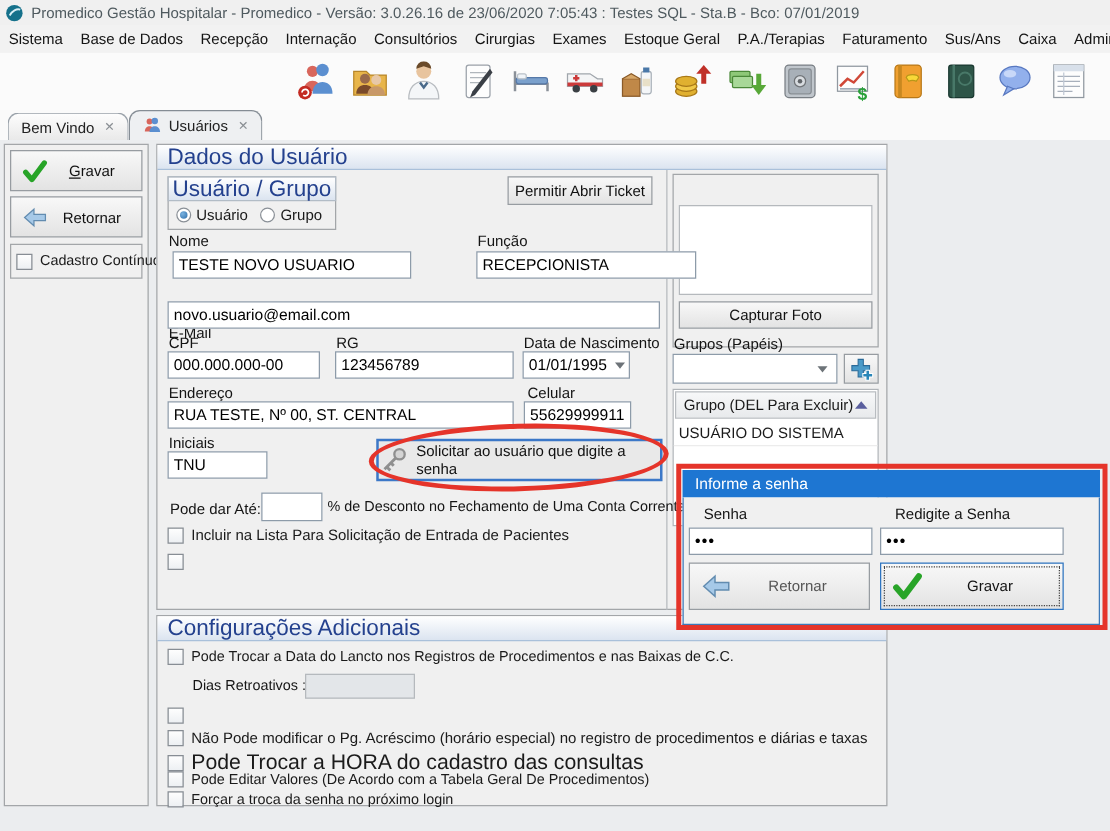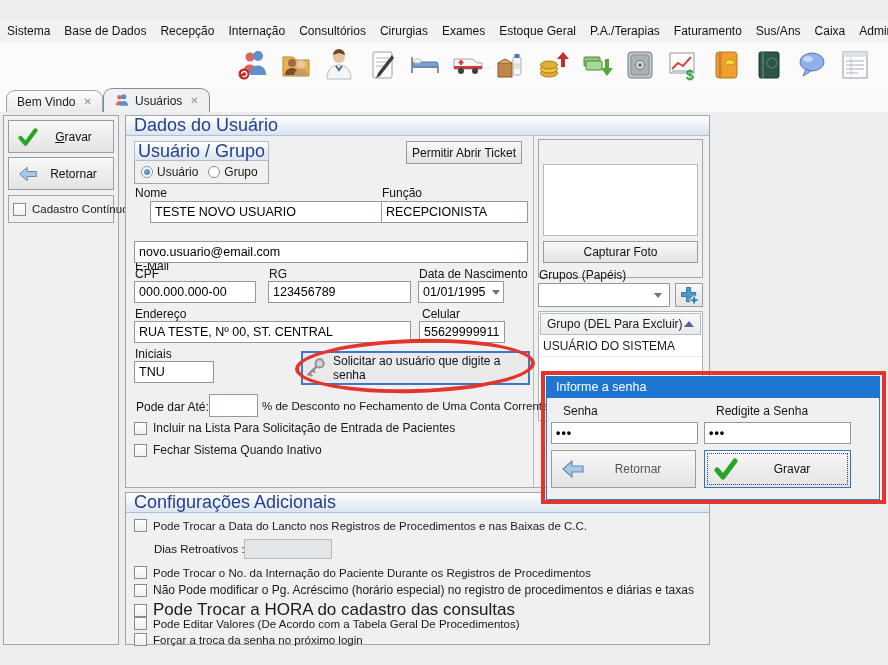--- a/index.html
+++ b/index.html
@@ -54,20 +54,27 @@
   .focusbtn{border:1px solid #2e74c0;outline:1px dotted #444;outline-offset:-4px;}
   
   .ann{border:4px solid #e5342a;pointer-events:none;background:transparent;box-sizing:border-box;}
   .pw{letter-spacing:1px;font-weight:bold;}
 </style>
 </head>
 <body>
 
 <div id="app">
 
+  <div class="abs titlebar">
+    <svg class="logo" viewBox="0 0 16 16">
+        <circle cx="8" cy="8" r="7" fill="#15718b"></circle>
+        <path d="M4 10c2-4 6-6 9-5" stroke="#d8eef4" stroke-width="1.6" fill="none"></path>
+      </svg>
+    <span class="ttext">Promedico Gestão Hospitalar - Promedico - Versão: 3.0.26.16 de 23/06/2020 7:05:43 : Testes SQL - Sta.B - Bco: 07/01/2019</span>
+  </div>
 
   <div class="abs menubar">
     <span class="menuitem">Sistema</span>
     <span class="menuitem">Base de Dados</span>
     <span class="menuitem">Recepção</span>
     <span class="menuitem">Internação</span>
     <span class="menuitem">Consultórios</span>
     <span class="menuitem">Cirurgias</span>
     <span class="menuitem">Exames</span>
     <span class="menuitem">Estoque Geral</span>
@@ -262,23 +269,23 @@
     </div>
 
     <div class="btn" style="position:absolute;left:280px;top:25px;width:116px;height:23px;">Permitir Abrir Ticket</div>
 
     <div style="position:absolute;left:412px;top:23px;width:165px;height:139px;border:1px solid #a3a6a9;box-sizing:border-box;background:#f0f0f0;">
       <div style="position:absolute;left:4px;top:24px;width:155px;height:72px;background:#fff;border:1px solid #b5b9bd;box-sizing:border-box;"></div>
       <div class="btn" style="position:absolute;left:4px;top:101px;width:155px;height:22px;">Capturar Foto</div>
     </div>
 
     <span class="flabel" style="left:9px;top:70px;">Nome</span>
-    <input class="tin" style="left: 24px; top: 85px; width: 239px;" value="TESTE NOVO USUARIO">
+    <input class="tin" style="left: 12px; top: 85px; width: 191px;" value="TESTE NOVO USUARIO">
     <span class="flabel" style="left:256px;top:70px;">Função</span>
-    <input class="tin" style="left: 255px; top: 85px; width: 147px;" value="RECEPCIONISTA">
+    <input class="tin" style="left: 255px; top: 85px; width: 176px;" value="RECEPCIONISTA">
 
     <span class="flabel" style="left:9px;top:111px;margin-top:32px;">E-Mail</span>
     <input class="tin" style="left: 8px; top: 125px; width: 394px;" value="novo.usuario@email.com">
 
     <span class="flabel" style="left:9px;top:151px;">CPF</span>
     <input class="tin" style="left: 8px; top: 165px; width: 122px;" value="000.000.000-00">
     <span class="flabel" style="left:143px;top:151px;">RG</span>
     <input class="tin" style="left: 142px; top: 165px; width: 143px;" value="123456789">
     <span class="flabel" style="left:293px;top:151px;">Data de Nascimento</span>
     <input class="tin" style="left: 292px; top: 165px; width: 86px; padding-right: 14px;" value="01/01/1995">
@@ -322,35 +329,33 @@
     <span class="flabel" style="left:10px;top:284px;">Pode dar Até:</span>
     <input class="tin" style="left: 83px; top: 278px; width: 49px; height: 23px;" value="">
     <span class="flabel" style="left:136px;top:284px;font-size:11.5px;">% de Desconto no Fechamento de Uma Conta Corrente</span>
 
     <label class="cb" style="position:absolute;left:8px;top:305px;">
       <span class="cbbox"></span>
       <span>Incluir na Lista Para Solicitação de Entrada de Pacientes</span>
     </label>
     <label class="cb" style="position:absolute;left:8px;top:327px;">
       <span class="cbbox"></span>
-      <span>Fechar Sistema Quando Inativo</span>
     </label>
   </div>
 
   <div class="abs panel" style="left:125px;top:492px;width:585px;height:153px;">
     <div class="ghead">Configurações Adicionais</div>
     <label class="cb" style="position:absolute;left:8px;top:26px;">
       <span class="cbbox"></span>
       <span style="font-size:11.5px;">Pode Trocar a Data do Lancto nos Registros de Procedimentos e nas Baixas de C.C.</span>
     </label>
     <span class="flabel" style="left:28px;top:50px;font-size:11.5px;">Dias Retroativos :</span>
     <input class="tin" style="left: 118px; top: 46px; width: 88px; height: 20px;" disabled="" value="">
     <label class="cb" style="position:absolute;left:8px;top:73px;">
       <span class="cbbox"></span>
-      <span style="font-size:11.5px;">Pode Trocar o No. da Internação do Paciente Durante os Registros de Procedimentos</span>
     </label>
     <label class="cb" style="position:absolute;left:8px;top:90px;">
       <span class="cbbox"></span>
       <span style="font-size:12px;">Não Pode modificar o Pg. Acréscimo (horário especial) no registro de procedimentos e diárias e taxas</span>
     </label>
     <label class="cb" style="position:absolute;left:8px;top:107px;">
       <span class="cbbox"></span>
       <span style="font-size:17px;">Pode Trocar a HORA do cadastro das consultas</span>
     </label>
     <label class="cb" style="position:absolute;left:8px;top:124px;">

